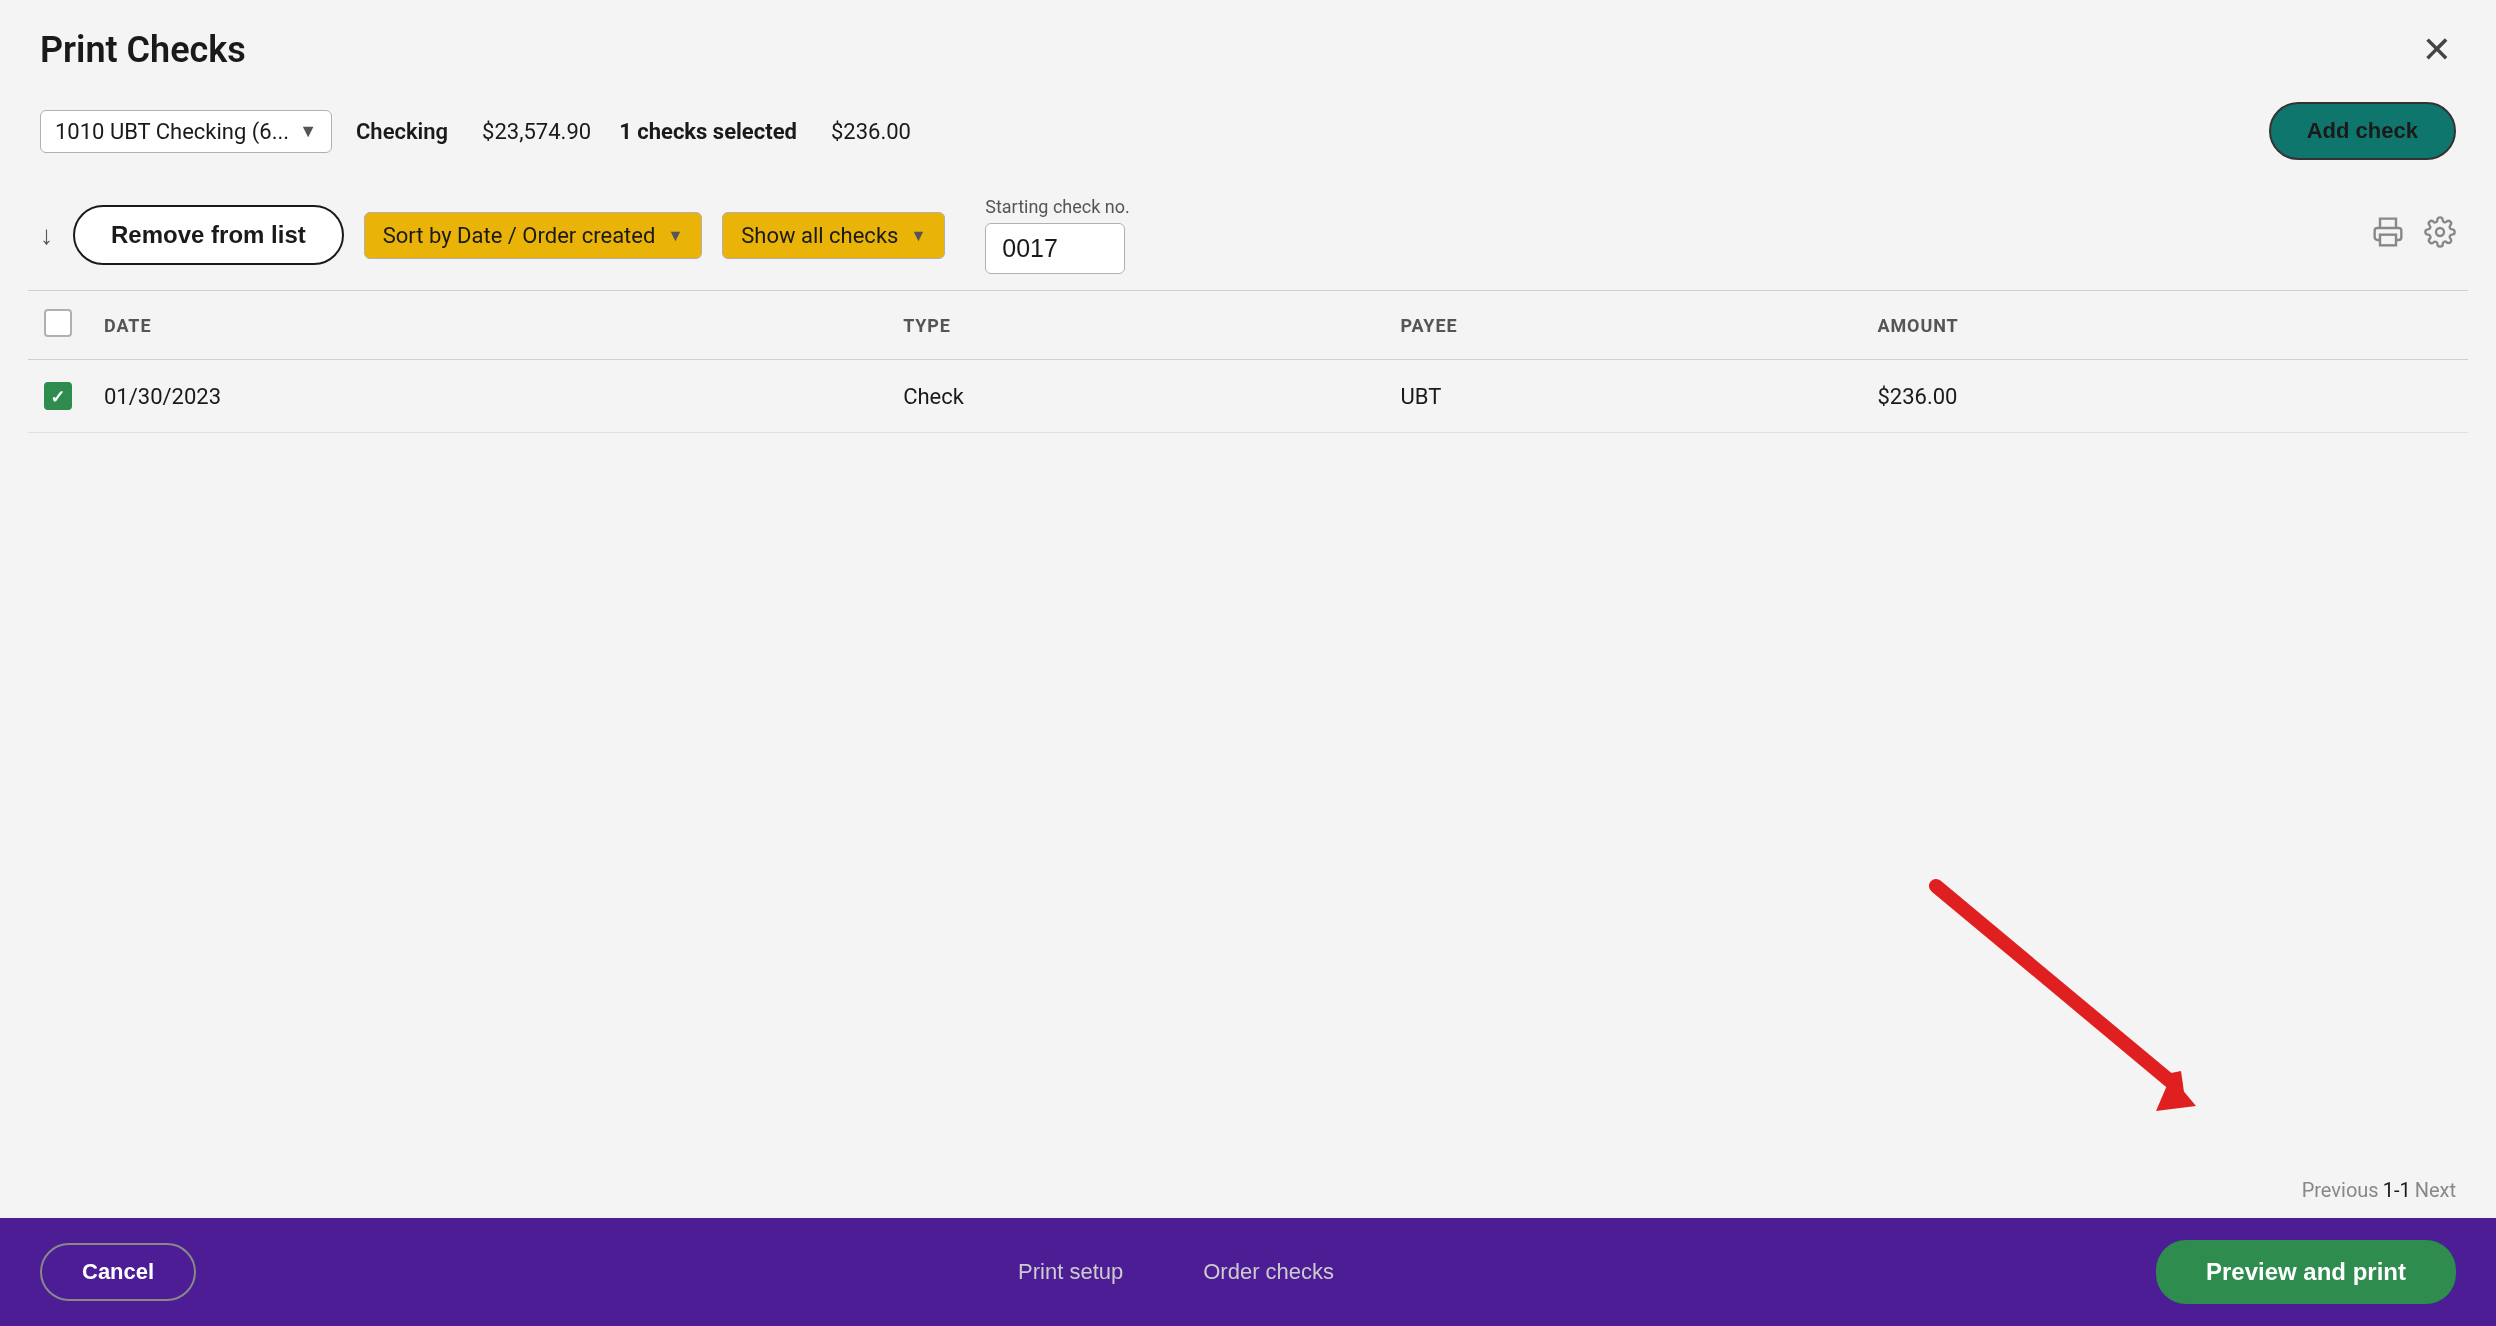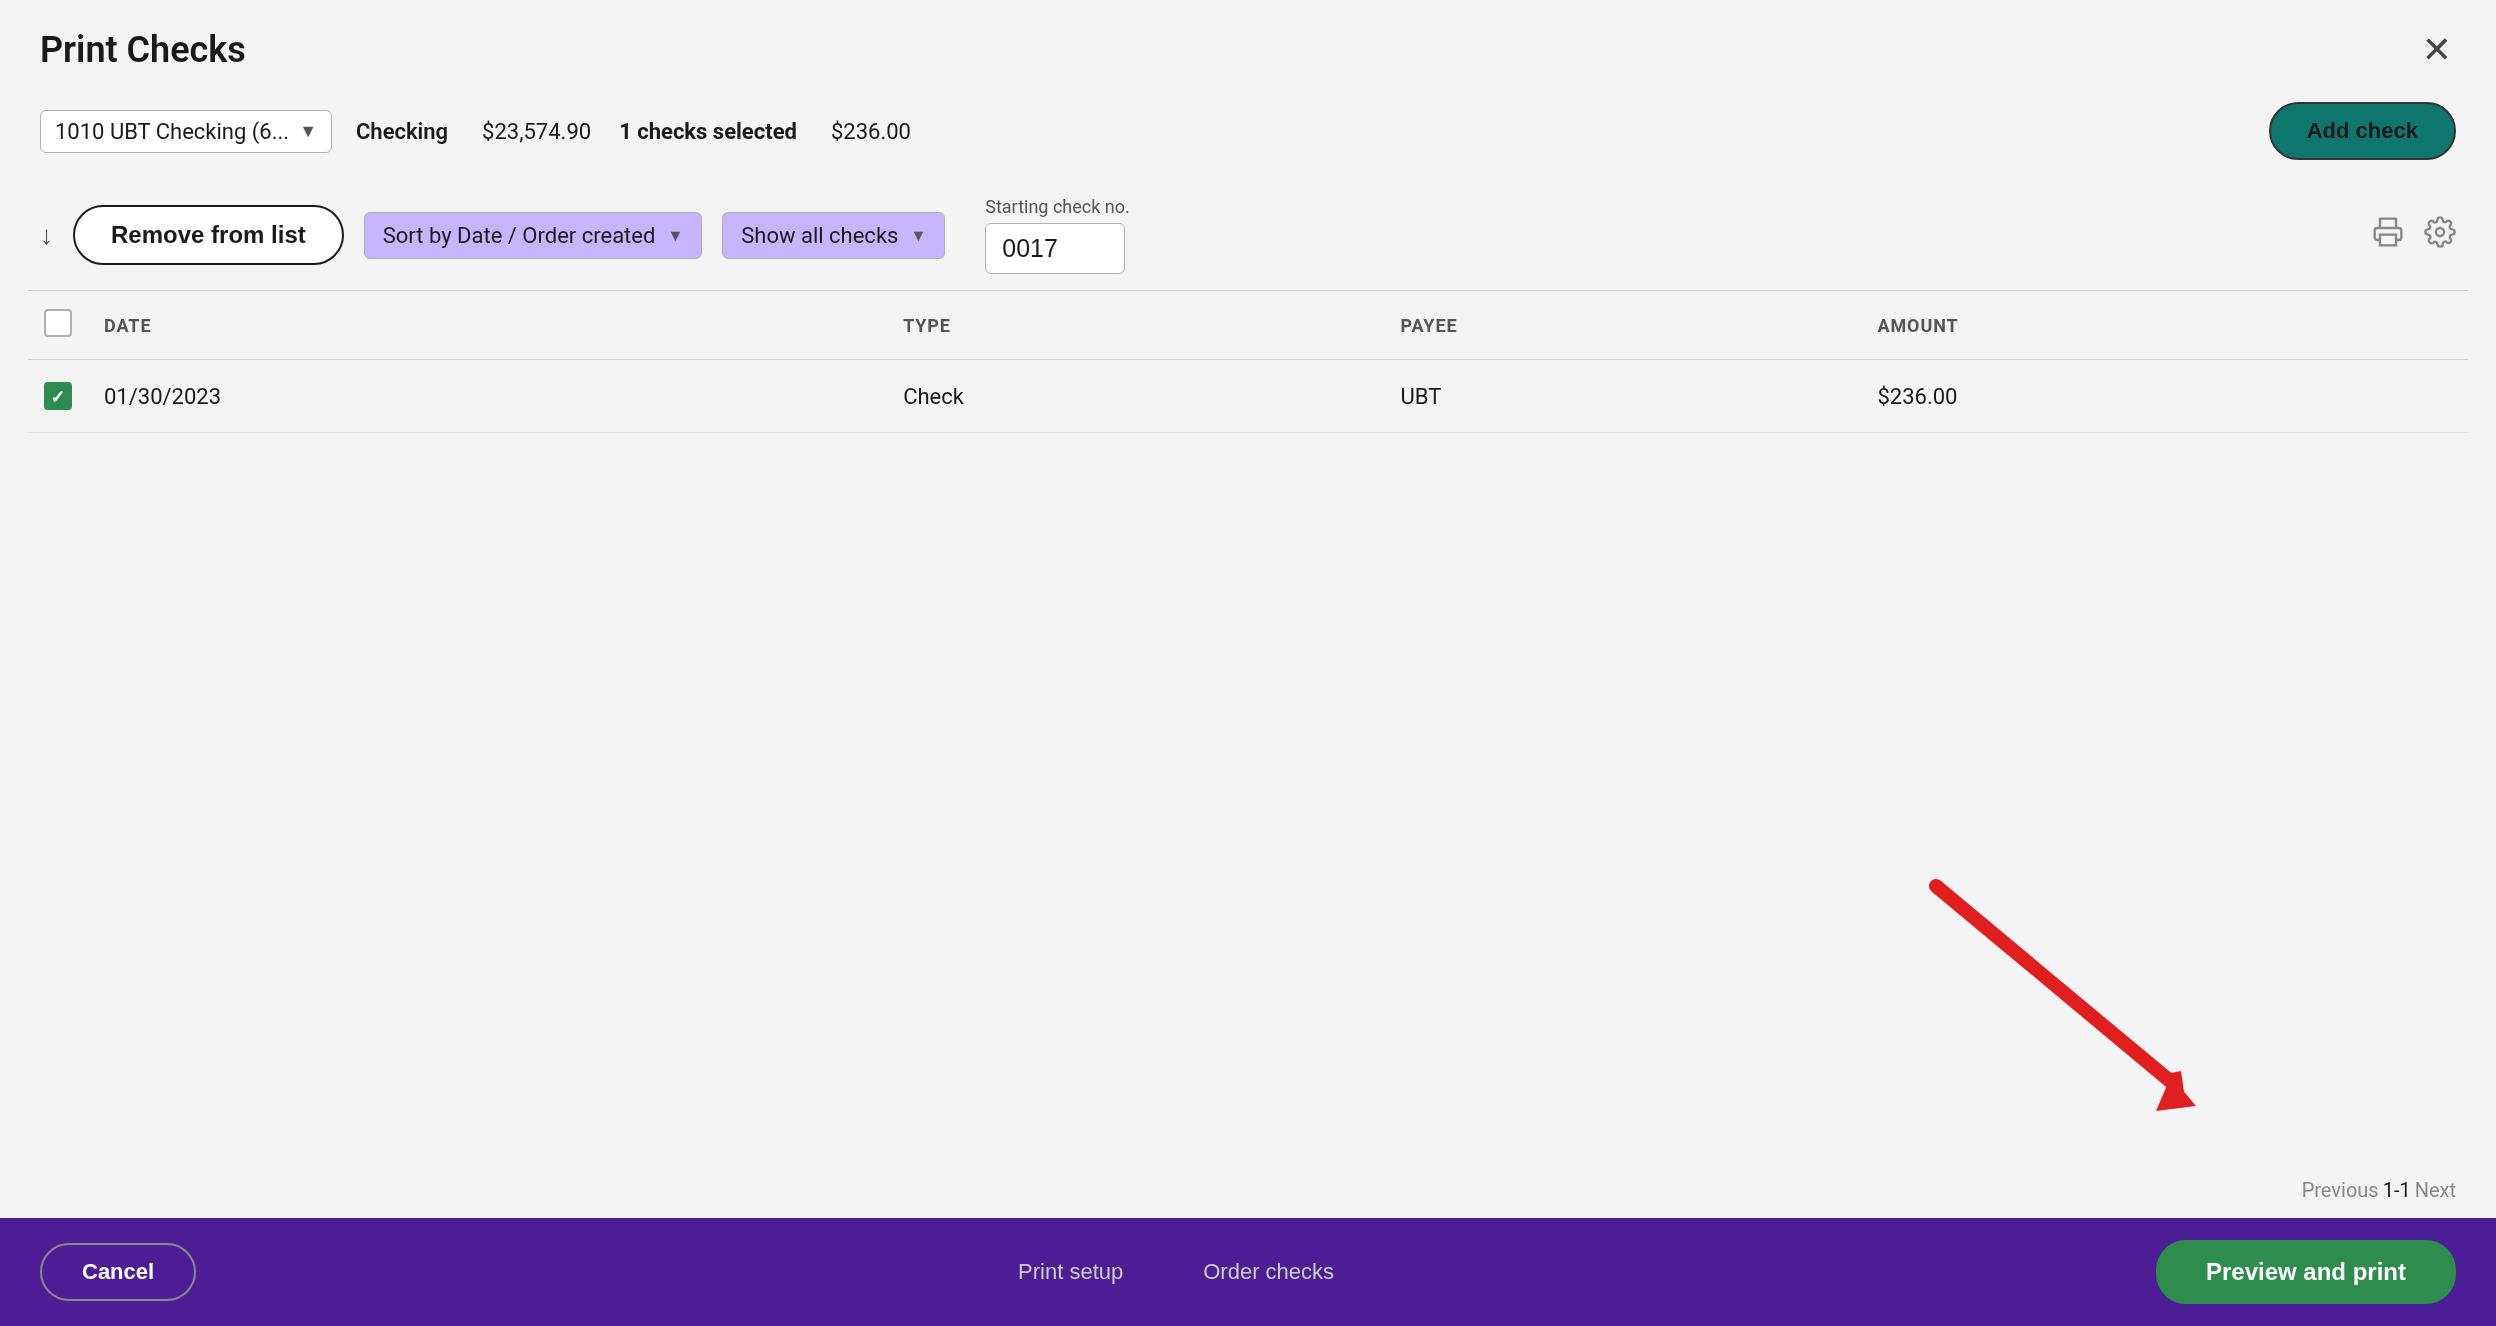--- a/index.html
+++ b/index.html
@@ -141,21 +141,21 @@
       font-weight: 700;
       cursor: pointer;
       color: #1a1a1a;
     }
 
     .sort-dropdown, .filter-dropdown {
       display: flex;
       align-items: center;
       border: 1.5px solid #b0b0b0;
       border-radius: 6px;
-      background: #c4b5fd;
+      background: #eab308;
       padding: 10px 18px;
       gap: 12px;
       cursor: pointer;
       font-size: 22px;
       color: #1a1a1a;
     }
 
     .sort-dropdown .chevron, .filter-dropdown .chevron {
       font-size: 16px;
       color: #555;

